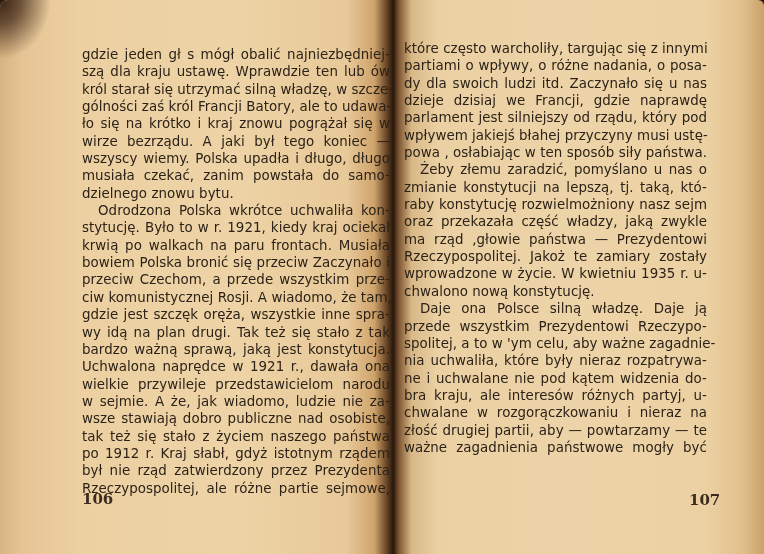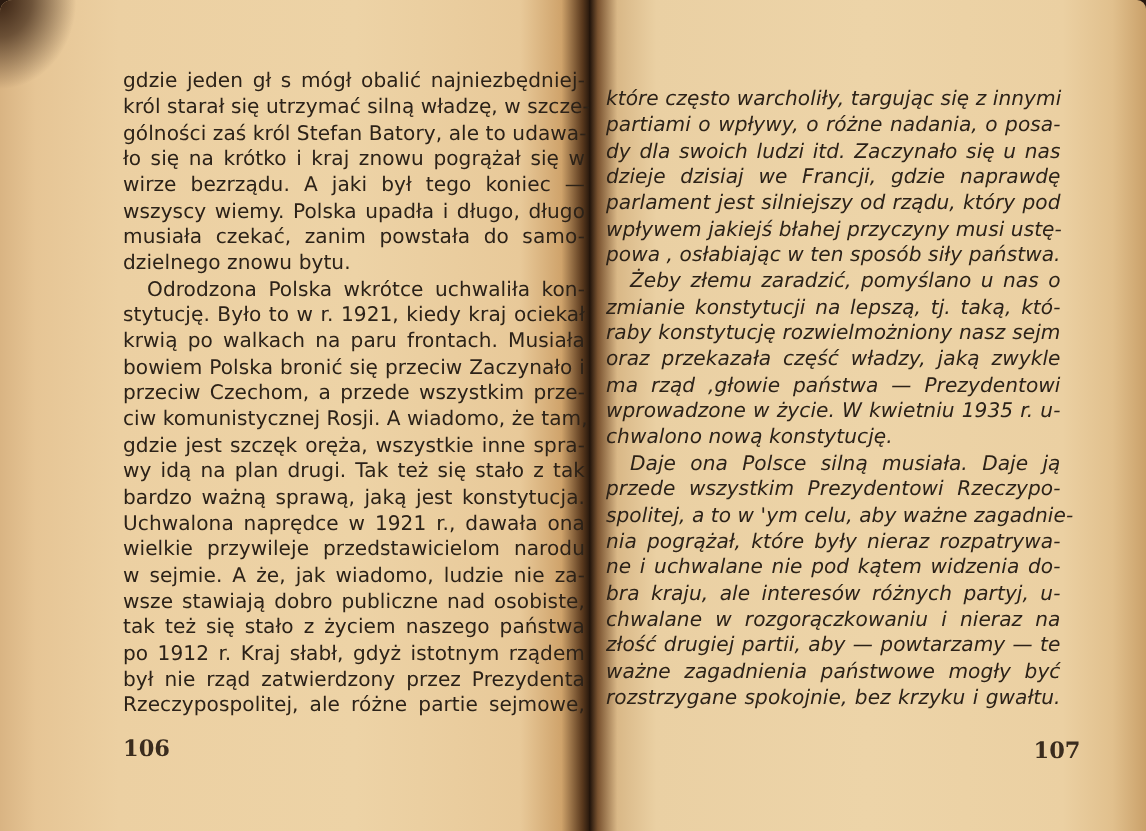--- a/index.html
+++ b/index.html
@@ -30,21 +30,21 @@
   }
   .text-block {
     position: absolute;
     font-size: 13.4px;
     line-height: 17.35px;
     color: #2c2218;
     text-align: justify;
     letter-spacing: 0.05px;
   }
   .page-left .text-block { left: 82px; top: 46px; width: 308px; }
-  .page-right .text-block { left: 11px; top: 58px; width: 303px; font-style: italic; }
+  .page-right .text-block { left: 11px; top: 40px; width: 303px; }
   .line {
     display: block; white-space: nowrap; text-align-last: justify;
     text-align: justify; height: 17.35px;
   }
   .line.last { text-align-last: left; }
   .line.indent { padding-left: 16px; }
   .page-num {
     position: absolute;
     font-family: "DejaVu Serif", serif;
     font-weight: bold;
@@ -54,22 +54,23 @@
   .page-left .page-num { left: 82px; top: 490px; }
   .page-right .page-num { left: 296px; top: 491px; }
 </style>
 </head>
 <body>
 
 <div class="spread">
   <div class="page page-left">
     <div class="text-block">
       <span class="line">gdzie jeden gł s mógł obalić najniezbędniej-</span>
+      <span class="line">szą dla kraju ustawę. Wprawdzie ten lub ów</span>
       <span class="line">król starał się utrzymać silną władzę, w szcze-</span>
-      <span class="line">gólności zaś król Stefan Batory, ale to udawa-</span>
+      <span class="line">gólności zaś król Francji Batory, ale to udawa-</span>
       <span class="line">ło się na krótko i kraj znowu pogrążał się w</span>
       <span class="line">wirze  bezrządu. A jaki był tego koniec —</span>
       <span class="line">wszyscy wiemy. Polska upadła i długo, długo</span>
       <span class="line">musiała czekać,  zanim  powstała do samo-</span>
       <span class="line last">dzielnego znowu bytu.</span>
       <span class="line indent">Odrodzona Polska wkrótce uchwaliła kon-</span>
       <span class="line">stytucję. Było to w r. 1921, kiedy kraj ociekał</span>
       <span class="line">krwią  po  walkach na paru  frontach. Musiała</span>
       <span class="line">bowiem  Polska bronić się przeciw  Zaczynało  i</span>
       <span class="line">przeciw Czechom, a przede wszystkim prze-</span>
@@ -96,28 +97,28 @@
       <span class="line">dy dla swoich ludzi itd. Zaczynało się u nas</span>
       <span class="line">dzieje  dzisiaj we Francji,  gdzie  naprawdę</span>
       <span class="line">parlament jest silniejszy od rządu, który pod</span>
       <span class="line">wpływem jakiejś błahej przyczyny musi ustę-</span>
       <span class="line">powa , osłabiając w ten sposób siły państwa.</span>
       <span class="line indent">Żeby złemu zaradzić, pomyślano u nas o</span>
       <span class="line">zmianie konstytucji na lepszą, tj. taką, któ-</span>
       <span class="line">raby konstytucję rozwielmożniony nasz sejm</span>
       <span class="line">oraz przekazała część władzy, jaką zwykle</span>
       <span class="line">ma rząd ,głowie  państwa — Prezydentowi</span>
+      <span class="line">Rzeczypospolitej.  Jakoż te zamiary  zostały</span>
       <span class="line">wprowadzone w życie. W kwietniu 1935 r. u-</span>
       <span class="line last">chwalono nową konstytucję.</span>
-      <span class="line indent">Daje  ona  Polsce silną musiała.  Daje ją</span>
+      <span class="line indent">Daje  ona  Polsce silną władzę.  Daje ją</span>
       <span class="line">przede wszystkim  Prezydentowi  Rzeczypo-</span>
       <span class="line">spolitej, a to w 'ym celu, aby ważne zagadnie-</span>
-      <span class="line">nia pogrążał, które były nieraz rozpatrywa-</span>
+      <span class="line">nia uchwaliła, które były nieraz rozpatrywa-</span>
       <span class="line">ne i uchwalane nie pod kątem widzenia do-</span>
       <span class="line">bra kraju,  ale  interesów różnych partyj, u-</span>
       <span class="line">chwalane  w  rozgorączkowaniu i nieraz na</span>
       <span class="line">złość drugiej partii, aby — powtarzamy — te</span>
       <span class="line">ważne  zagadnienia  państwowe mogły być</span>
-      <span class="line">rozstrzygane spokojnie, bez krzyku i gwałtu.</span>
     </div>
     <div class="page-num">107</div>
   </div>
 </div>
 
 </body></html>

